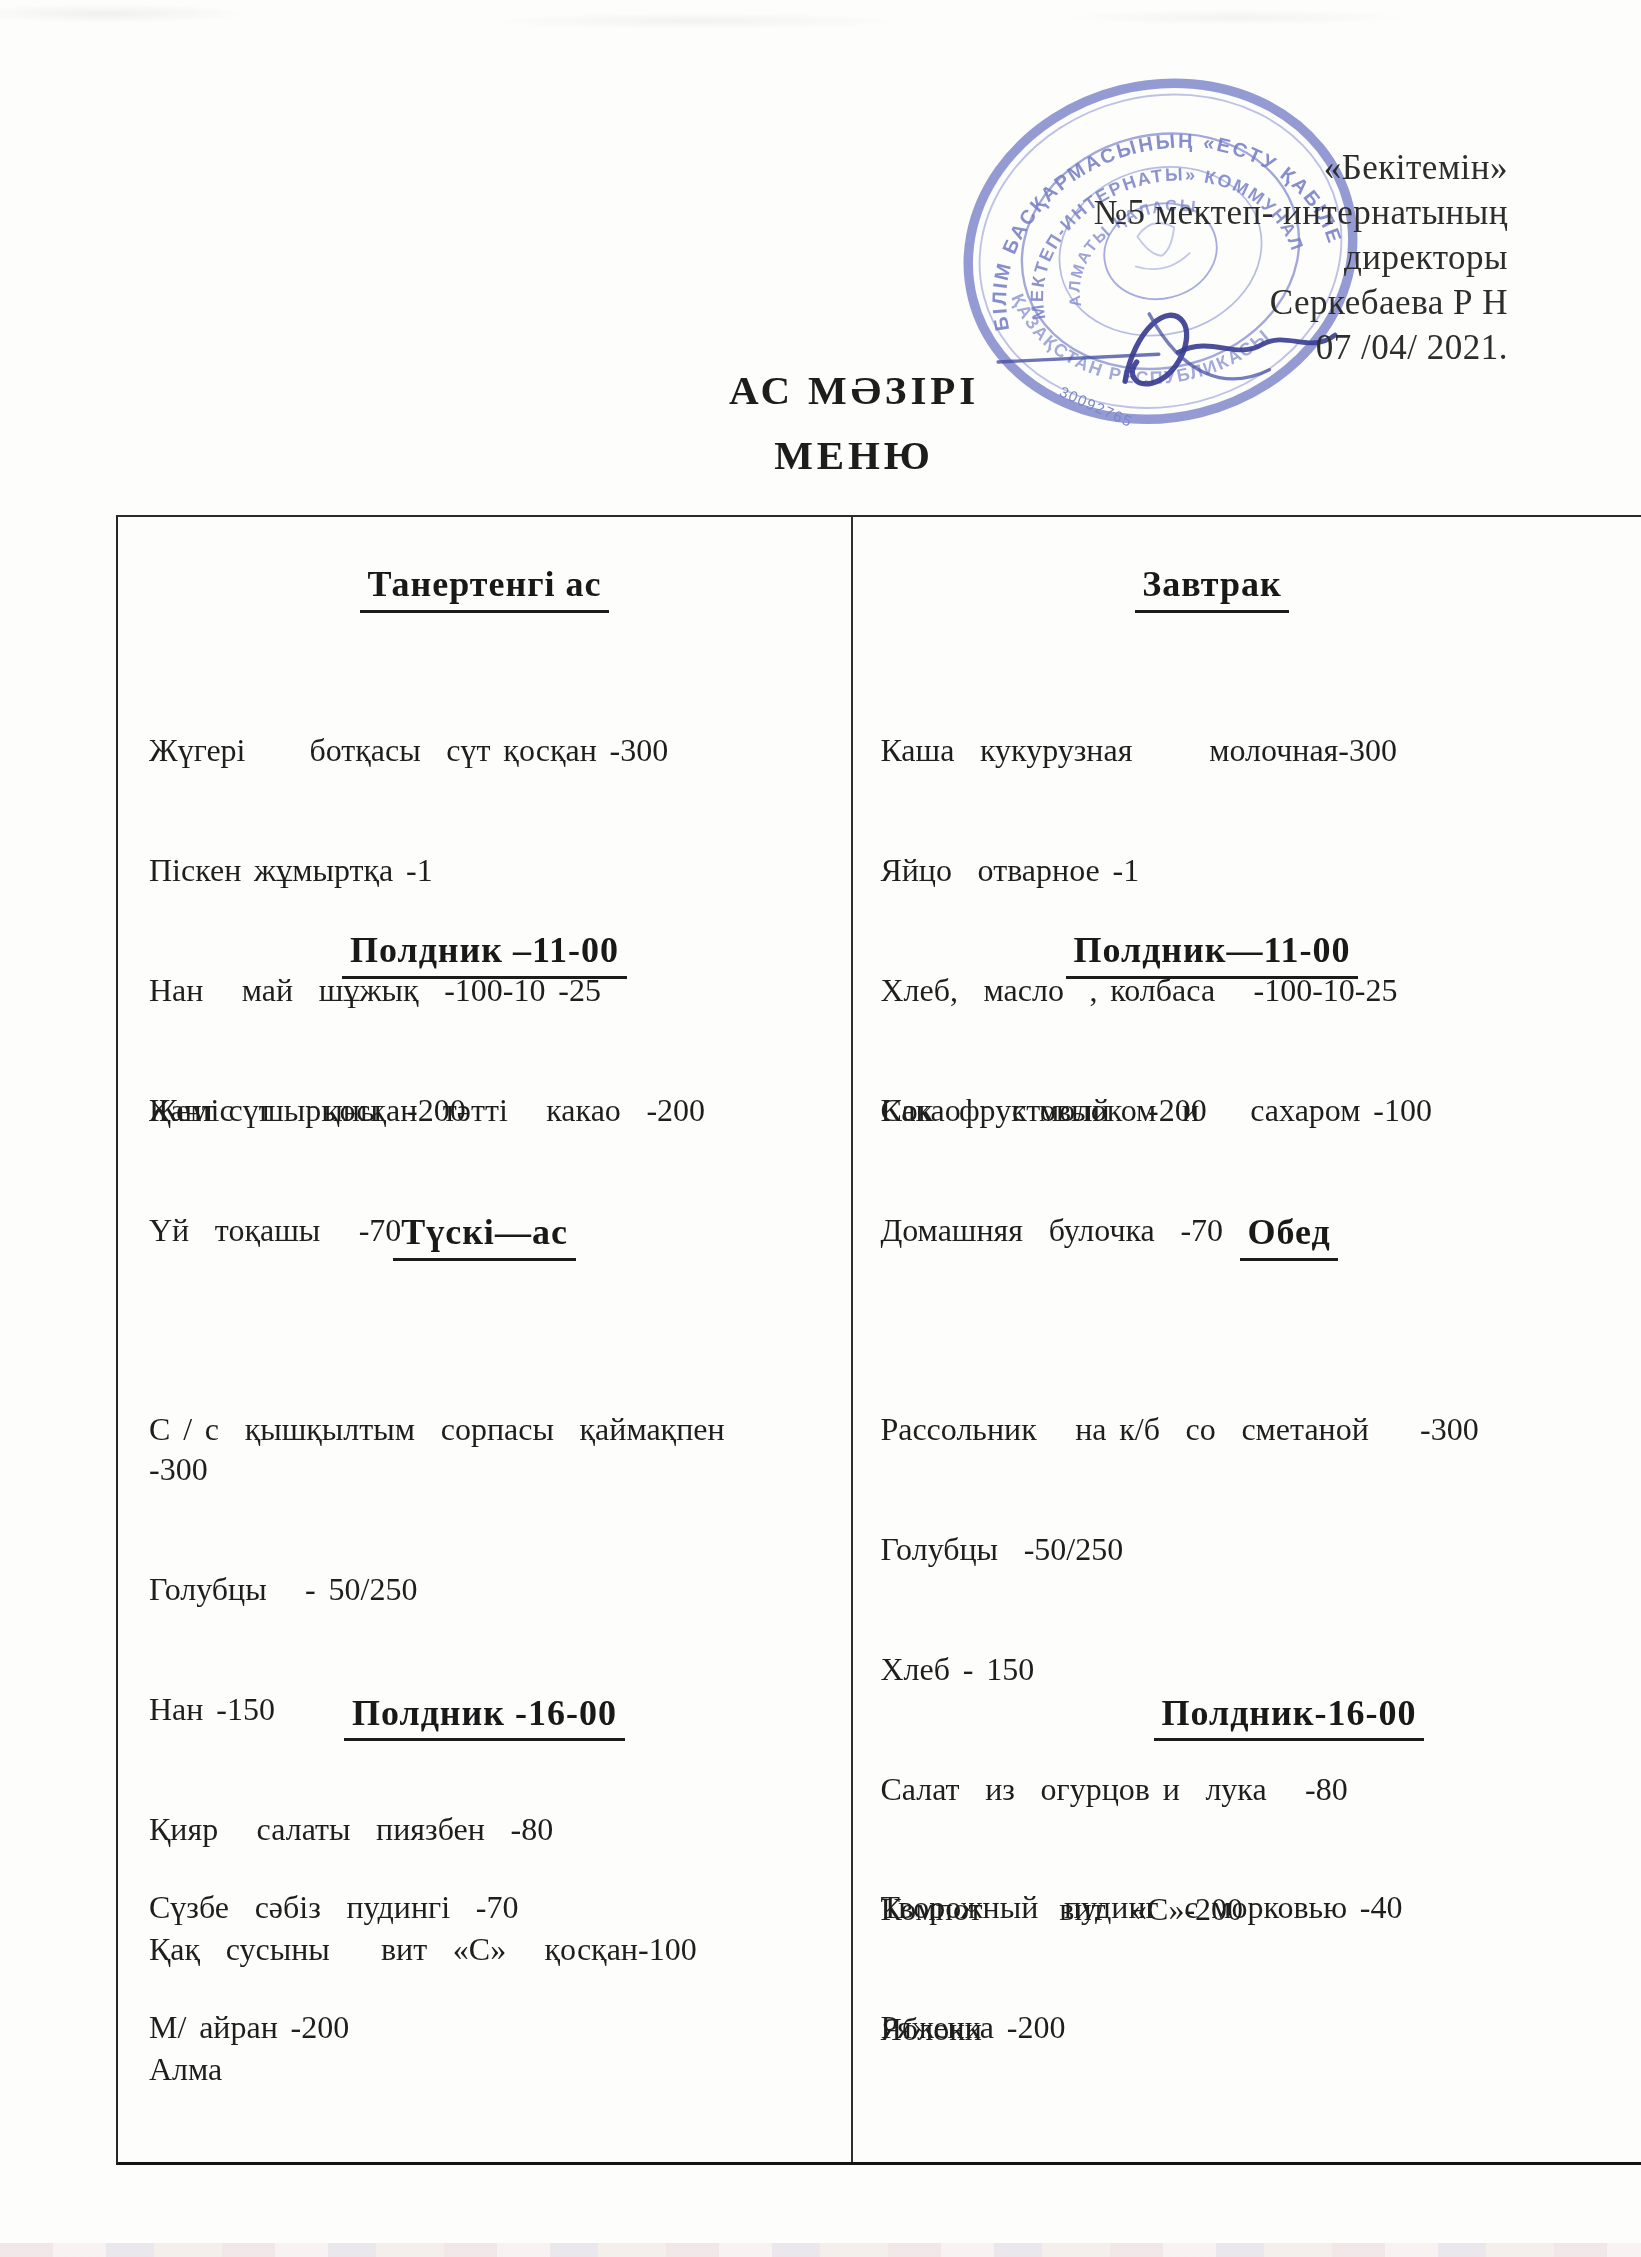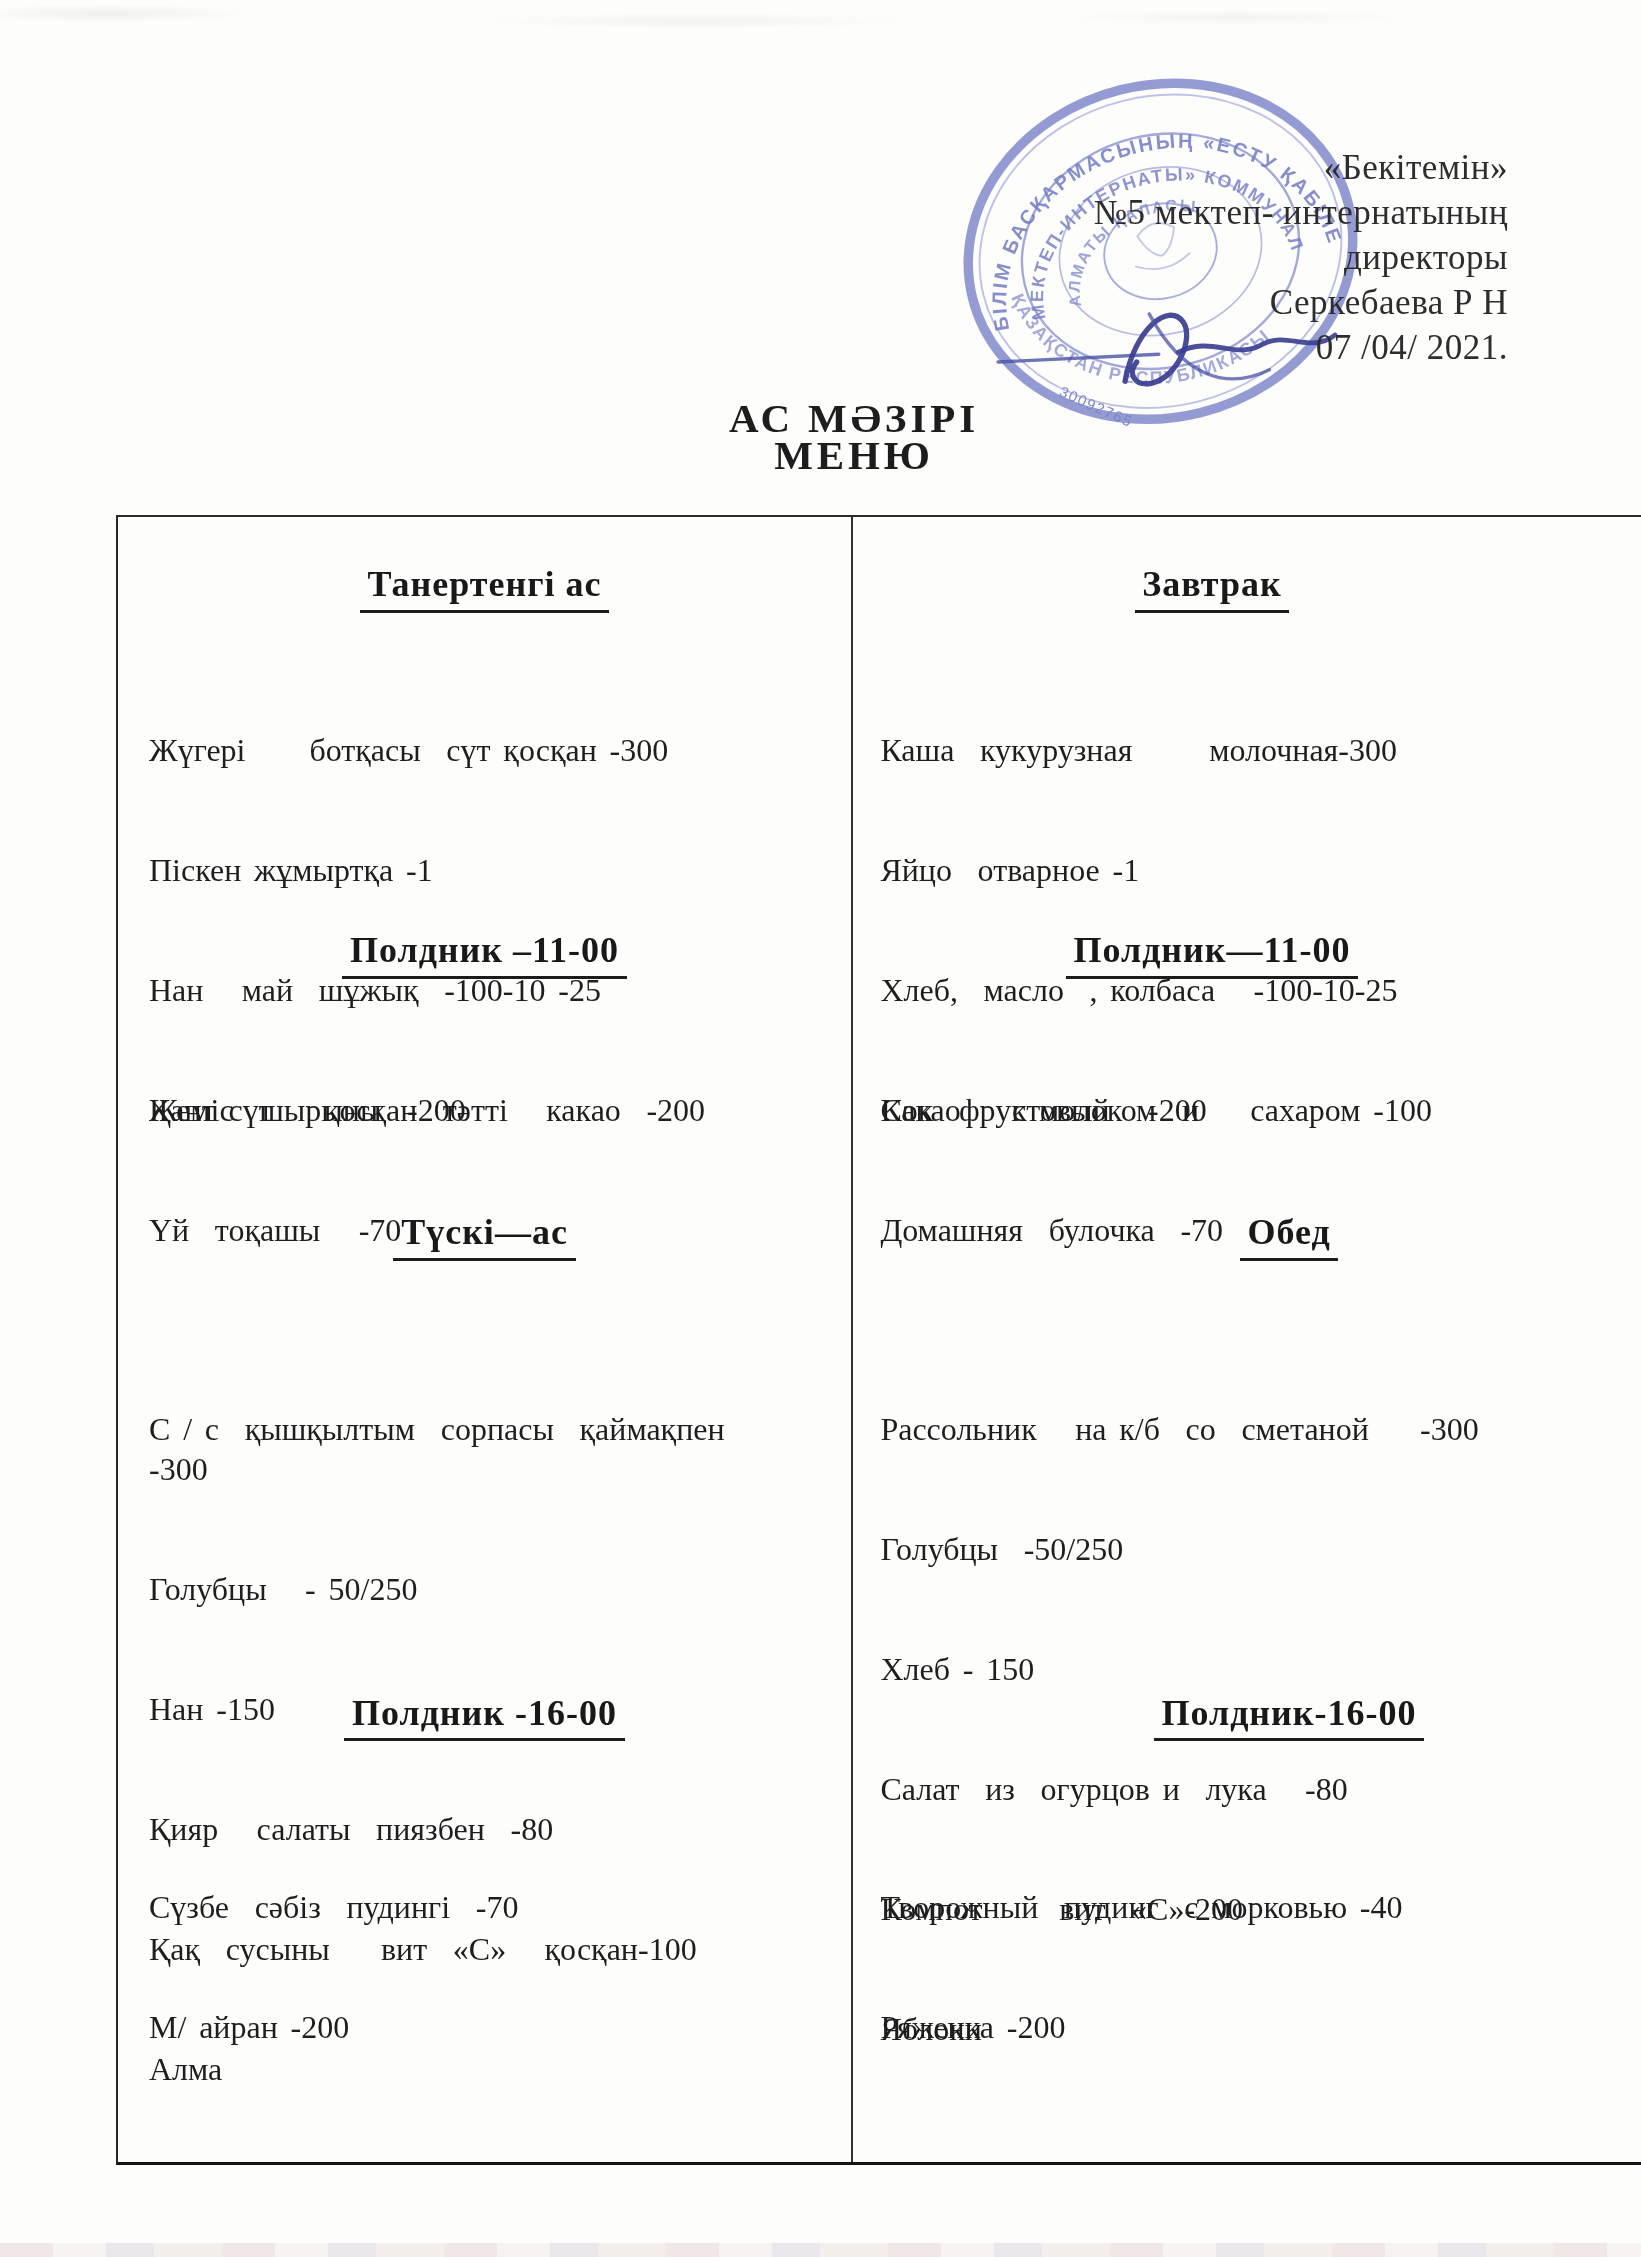--- a/index.html
+++ b/index.html
@@ -27,21 +27,21 @@
   
   .stamp{position:absolute;left:948px;top:66px;width:425px;height:378px;z-index:1;opacity:.88;}
   .stamp svg{width:100%;height:100%;}
   .signature{position:absolute;left:980px;top:285px;width:425px;height:154px;z-index:2;}
   .signature svg{width:100%;height:100%;}
   
   .title-kk,.title-ru{
     position:absolute;left:854px;transform:translateX(-50%);
     font-weight:bold;color:#1d1d1d;letter-spacing:3.9px;white-space:nowrap;z-index:3;
   }
-  .title-kk{top:366px;font-size:41px;margin-top:28px;}
+  .title-kk{top:366px;font-size:41px;}
   .title-ru{top:431px;font-size:41px;}
   
   .menu-table{
     position:absolute;left:116px;top:515px;width:1610px;height:1650px;
     border-top:2.9px solid #2b2b2b;
     border-left:2.9px solid #262626;
     border-bottom:3.9px solid #141414;
     border-right:1.9px solid #6a6a6a;
     display:grid;
     grid-template-columns:735px 1fr;

